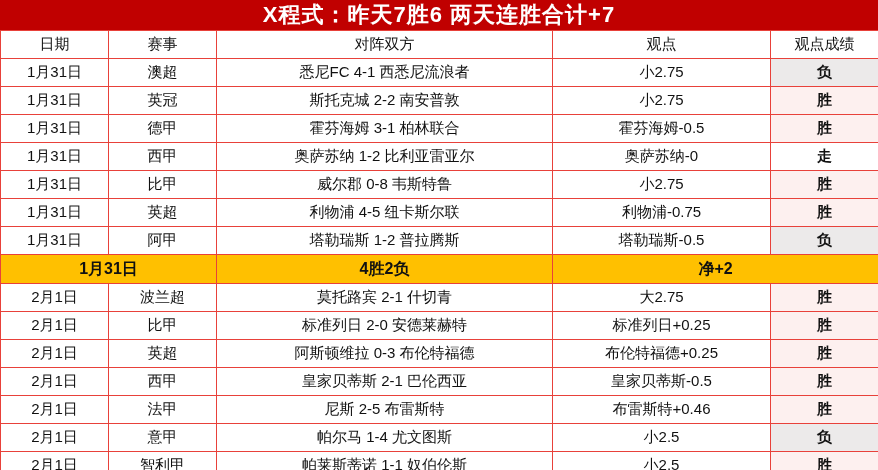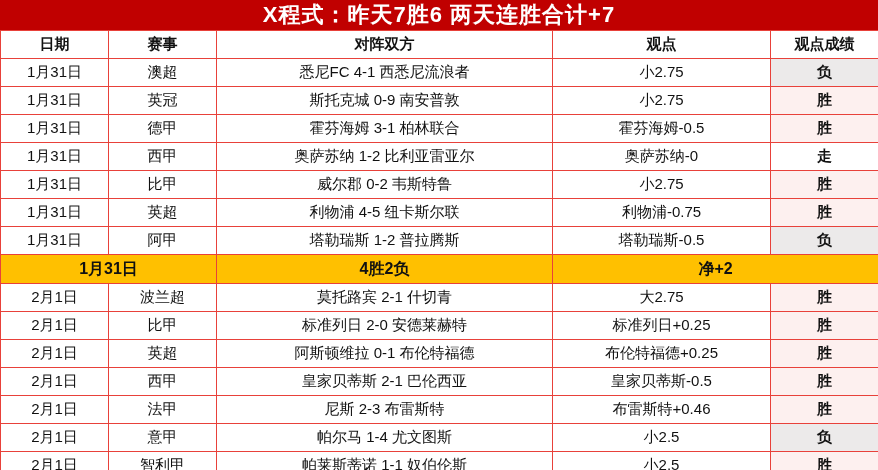--- a/index.html
+++ b/index.html
@@ -41,21 +41,21 @@
     padding: 0;
     text-align: center;
     font-size: 15px;
     color: #111111;
     height: 27px;
     vertical-align: middle;
     overflow: hidden;
     white-space: nowrap;
   }
   thead th {
-    font-weight: bold;
+    font-weight: normal;
     font-size: 16px;
     background: #ffffff;
     height: 30px;
   }
   col.c-date { width: 108px; }
   col.c-league { width: 108px; }
   col.c-match { width: 336px; }
   col.c-view { width: 218px; }
   col.c-result { width: 108px; }
 
@@ -110,42 +110,42 @@
       <tr>
         <td class="date">1月31日</td>
         <td class="league">澳超</td>
         <td class="match">悉尼FC  4-1  西悉尼流浪者</td>
         <td class="view">小2.75</td>
         <td class="result res-lose">负</td>
       </tr>
       <tr>
         <td class="date">1月31日</td>
         <td class="league">英冠</td>
-        <td class="match">斯托克城  0-9  南安普敦</td>
+        <td class="match">斯托克城  2-2  南安普敦</td>
         <td class="view">小2.75</td>
         <td class="result res-win">胜</td>
       </tr>
       <tr>
         <td class="date">1月31日</td>
         <td class="league">德甲</td>
         <td class="match">霍芬海姆  3-1  柏林联合</td>
         <td class="view">霍芬海姆-0.5</td>
         <td class="result res-win">胜</td>
       </tr>
       <tr>
         <td class="date">1月31日</td>
         <td class="league">西甲</td>
         <td class="match">奥萨苏纳  1-2  比利亚雷亚尔</td>
         <td class="view">奥萨苏纳-0</td>
         <td class="result res-draw">走</td>
       </tr>
       <tr>
         <td class="date">1月31日</td>
         <td class="league">比甲</td>
-        <td class="match">威尔郡  0-2  韦斯特鲁</td>
+        <td class="match">威尔郡  0-8  韦斯特鲁</td>
         <td class="view">小2.75</td>
         <td class="result res-win">胜</td>
       </tr>
       <tr>
         <td class="date">1月31日</td>
         <td class="league">英超</td>
         <td class="match">利物浦  4-5  纽卡斯尔联</td>
         <td class="view">利物浦-0.75</td>
         <td class="result res-win">胜</td>
       </tr>
@@ -173,35 +173,35 @@
       <tr>
         <td class="date">2月1日</td>
         <td class="league">比甲</td>
         <td class="match">标准列日  2-0  安德莱赫特</td>
         <td class="view">标准列日+0.25</td>
         <td class="result res-win">胜</td>
       </tr>
       <tr>
         <td class="date">2月1日</td>
         <td class="league">英超</td>
-        <td class="match">阿斯顿维拉  0-1  布伦特福德</td>
+        <td class="match">阿斯顿维拉  0-3  布伦特福德</td>
         <td class="view">布伦特福德+0.25</td>
         <td class="result res-win">胜</td>
       </tr>
       <tr>
         <td class="date">2月1日</td>
         <td class="league">西甲</td>
         <td class="match">皇家贝蒂斯  2-1  巴伦西亚</td>
         <td class="view">皇家贝蒂斯-0.5</td>
         <td class="result res-win">胜</td>
       </tr>
       <tr>
         <td class="date">2月1日</td>
         <td class="league">法甲</td>
-        <td class="match">尼斯  2-3  布雷斯特</td>
+        <td class="match">尼斯  2-5  布雷斯特</td>
         <td class="view">布雷斯特+0.46</td>
         <td class="result res-win">胜</td>
       </tr>
       <tr>
         <td class="date">2月1日</td>
         <td class="league">意甲</td>
         <td class="match">帕尔马  1-4  尤文图斯</td>
         <td class="view">小2.5</td>
         <td class="result res-lose">负</td>
       </tr>

